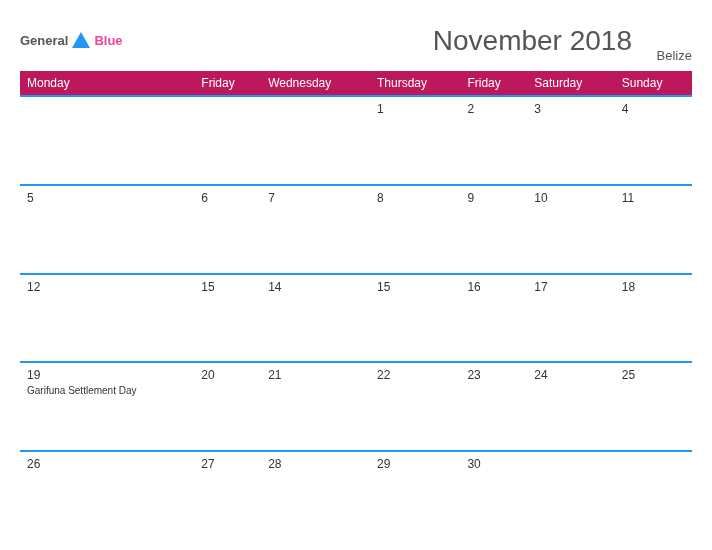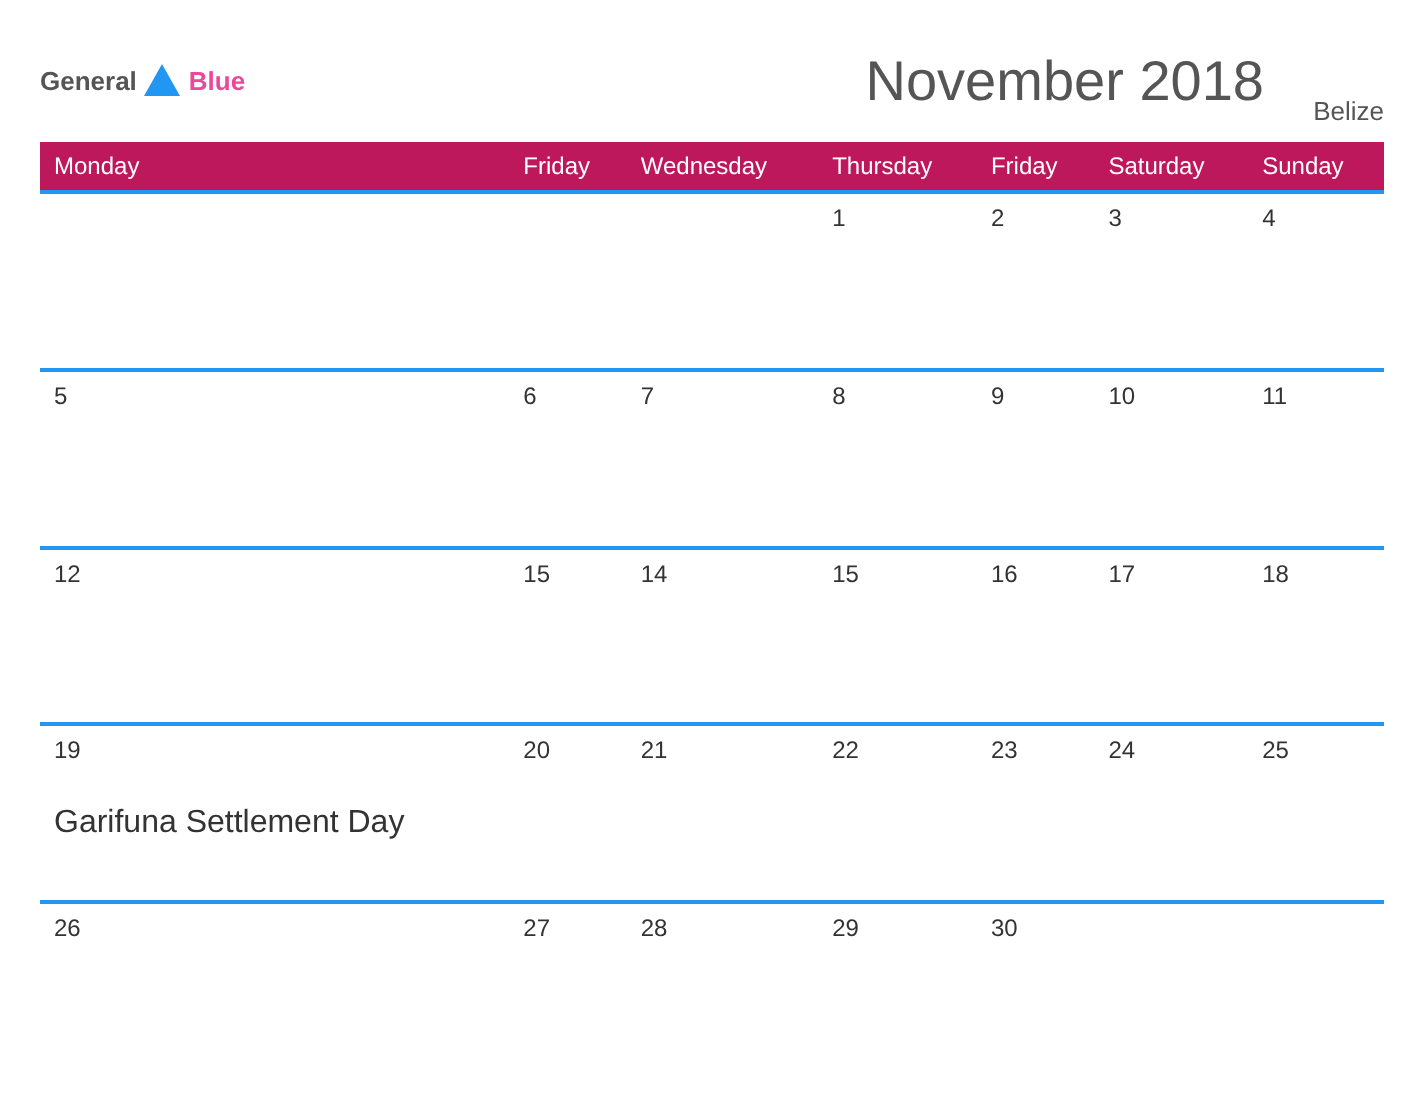--- a/index.html
+++ b/index.html
@@ -95,23 +95,23 @@
     }
 
     .day-number {
       display: block;
       font-size: 12px;
       color: #333;
     }
 
     .holiday-label {
       display: block;
-      font-size: 16px;
-      color: #333;
-      margin-top: 20px;
+      font-size: 10px;
+      color: #333;
+      margin-top: 2px;
       line-height: 1.3;
     }
   </style>
 </head>
 <body>
 
 <div class="header-row">
   <div class="logo">
     <span class="logo-general">General</span>
     <svg class="logo-icon" viewBox="0 0 22 22">

